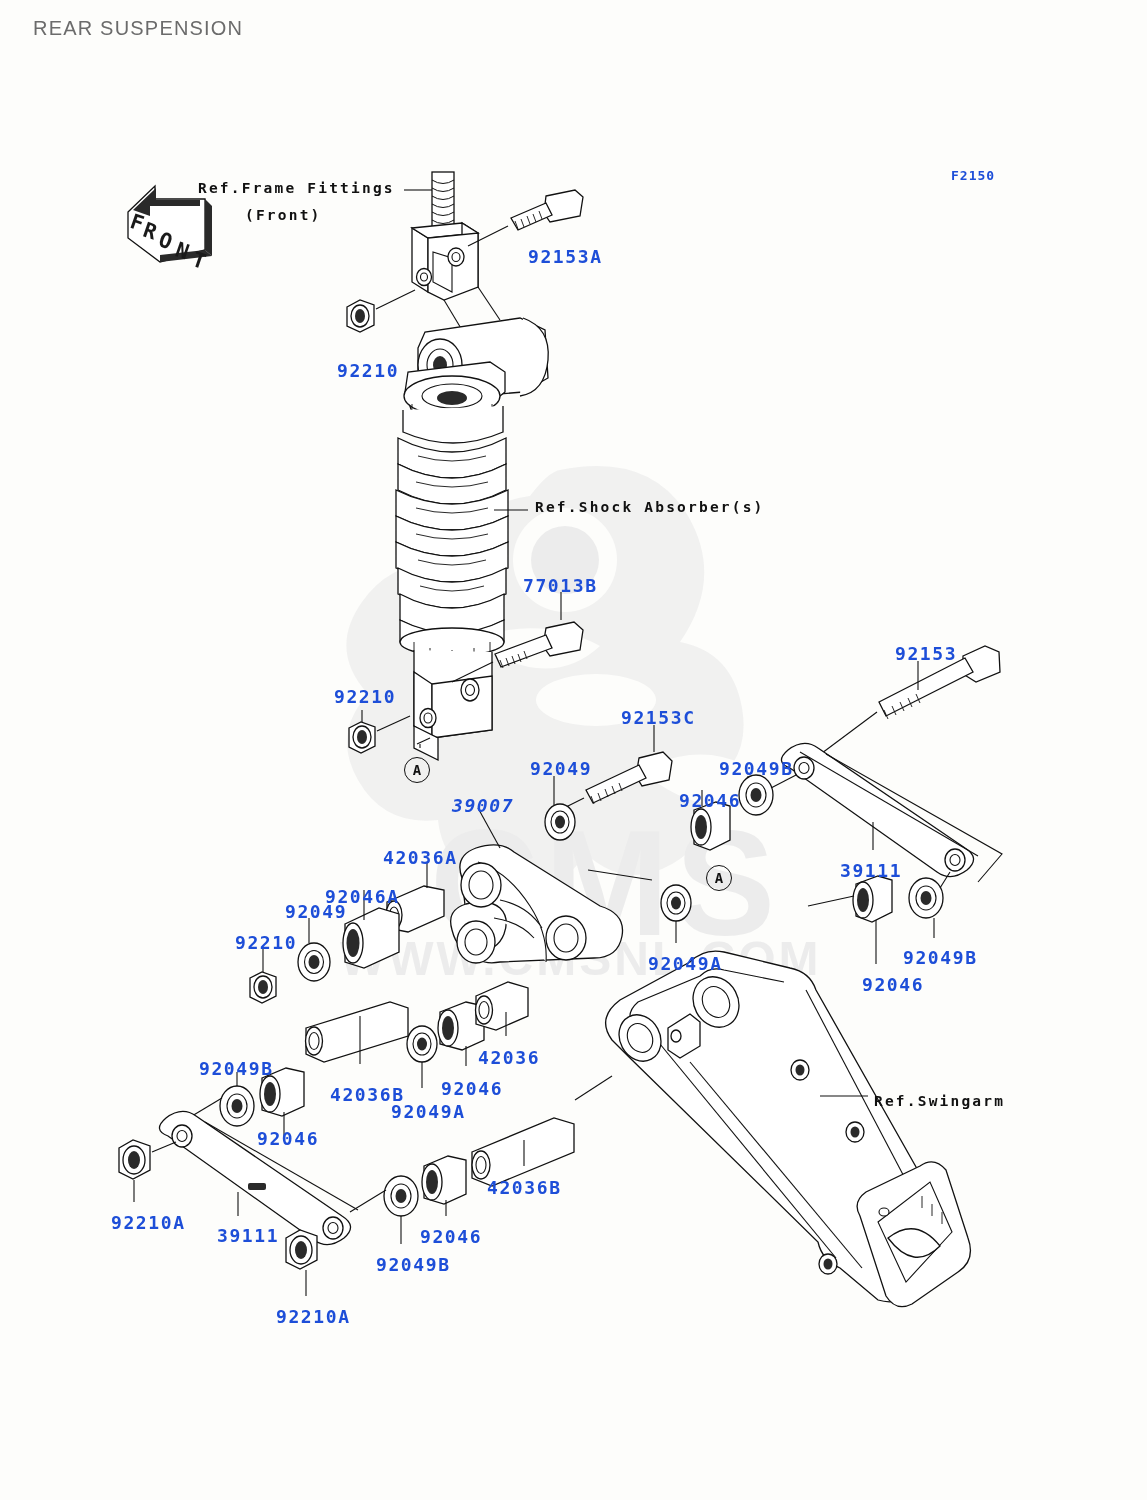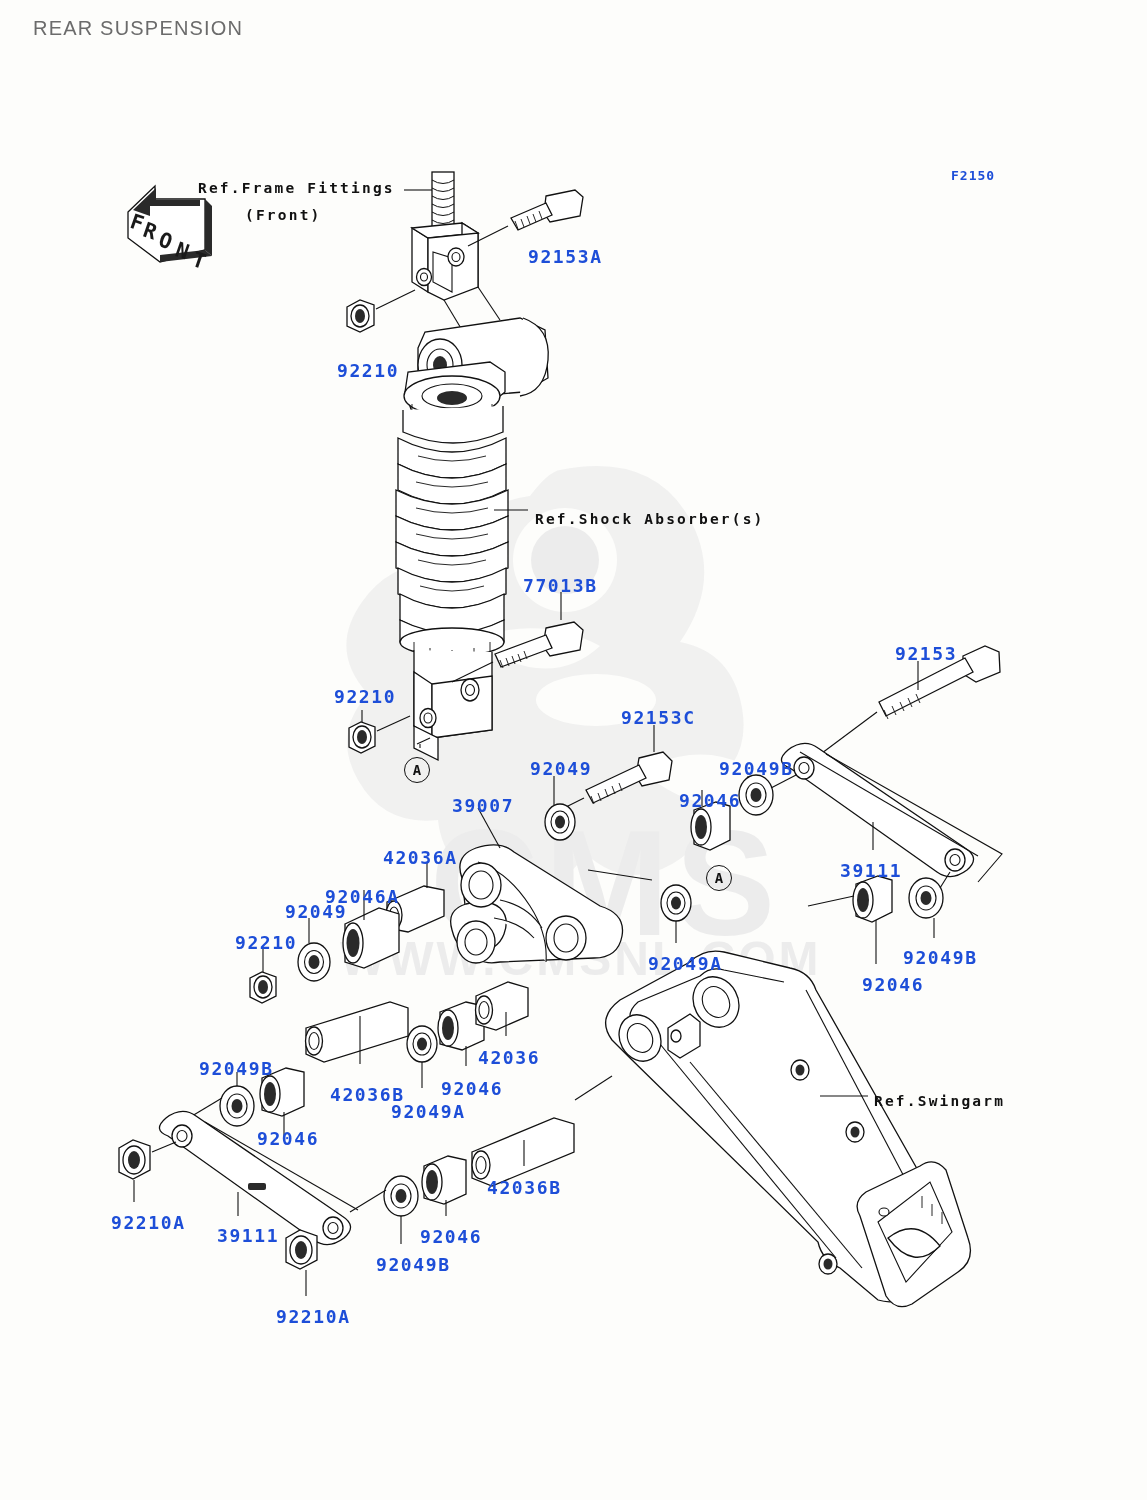--- a/index.html
+++ b/index.html
@@ -481,34 +481,34 @@
       <path class="ld" d="M575 1100 L612 1076"></path>
     </g>
 
   </svg>
 
   <div id="page-title">REAR SUSPENSION</div>
   <div id="sheet-code">F2150</div>
 
   <div class="reflbl" style="left:198px;top:180px;">Ref.Frame Fittings</div>
   <div class="reflbl" style="left:245px;top:207px;">(Front)</div>
-  <div class="reflbl" style="left:535px;top:499px;margin-top:12px;">Ref.Shock Absorber(s)</div>
+  <div class="reflbl" style="left:535px;top:499px;">Ref.Shock Absorber(s)</div>
   <div class="reflbl" style="left:874px;top:1093px;">Ref.Swingarm</div>
 
   <div id="labels">
       <div class="lbl" style="left: 528px; top: 246px;">92153A</div>
       <div class="lbl" style="left: 337px; top: 360px;">92210</div>
       <div class="lbl" style="left: 523px; top: 575px;">77013B</div>
       <div class="lbl" style="left: 895px; top: 643px;">92153</div>
       <div class="lbl" style="left: 334px; top: 686px;">92210</div>
       <div class="lbl" style="left: 621px; top: 707px;">92153C</div>
       <div class="lbl" style="left: 719px; top: 758px;">92049B</div>
       <div class="lbl" style="left: 530px; top: 758px;">92049</div>
       <div class="lbl" style="left: 679px; top: 790px;">92046</div>
-      <div class="lbl" style="left: 452px; top: 795px;">39007</div>
+      <div class="lbl" style="left: 452px; top: 795px; font-style: italic;">39007</div>
       <div class="lbl" style="left: 383px; top: 847px;">42036A</div>
       <div class="lbl" style="left: 325px; top: 886px;">92046A</div>
       <div class="lbl" style="left: 840px; top: 860px;">39111</div>
       <div class="lbl" style="left: 285px; top: 901px;">92049</div>
       <div class="lbl" style="left: 235px; top: 932px;">92210</div>
       <div class="lbl" style="left: 648px; top: 953px;">92049A</div>
       <div class="lbl" style="left: 903px; top: 947px;">92049B</div>
       <div class="lbl" style="left: 862px; top: 974px;">92046</div>
       <div class="lbl" style="left: 199px; top: 1058px;">92049B</div>
       <div class="lbl" style="left: 478px; top: 1047px;">42036</div>

